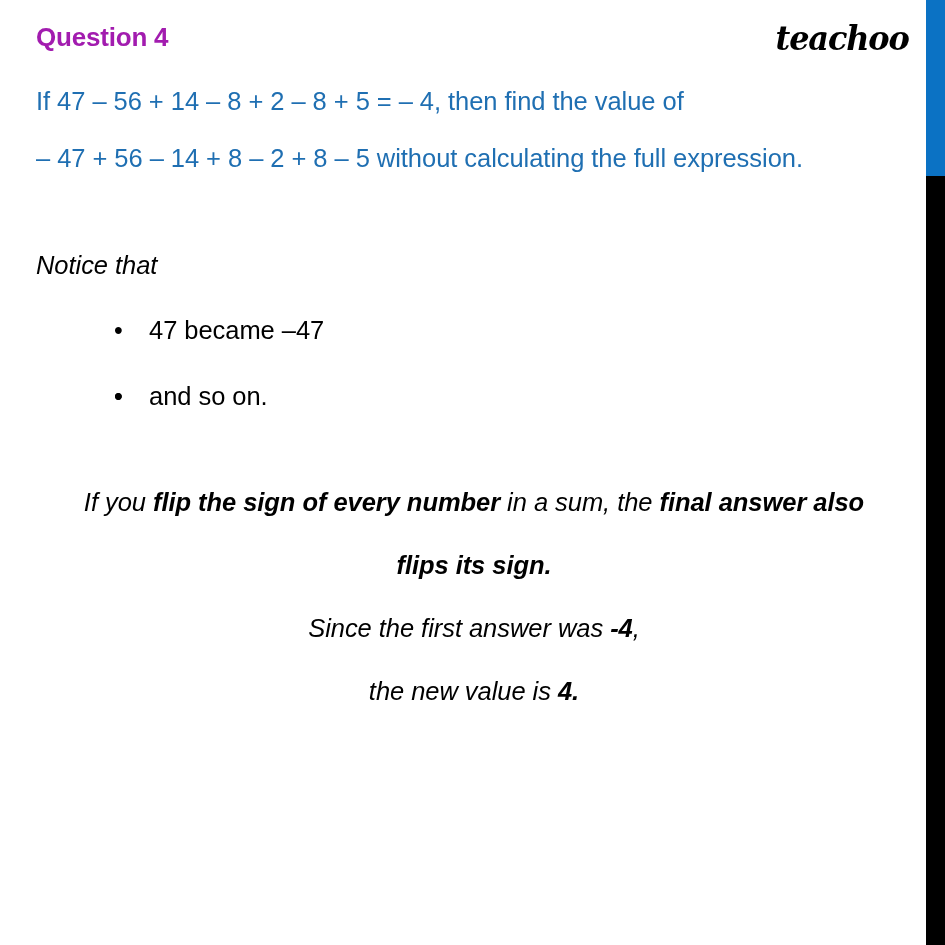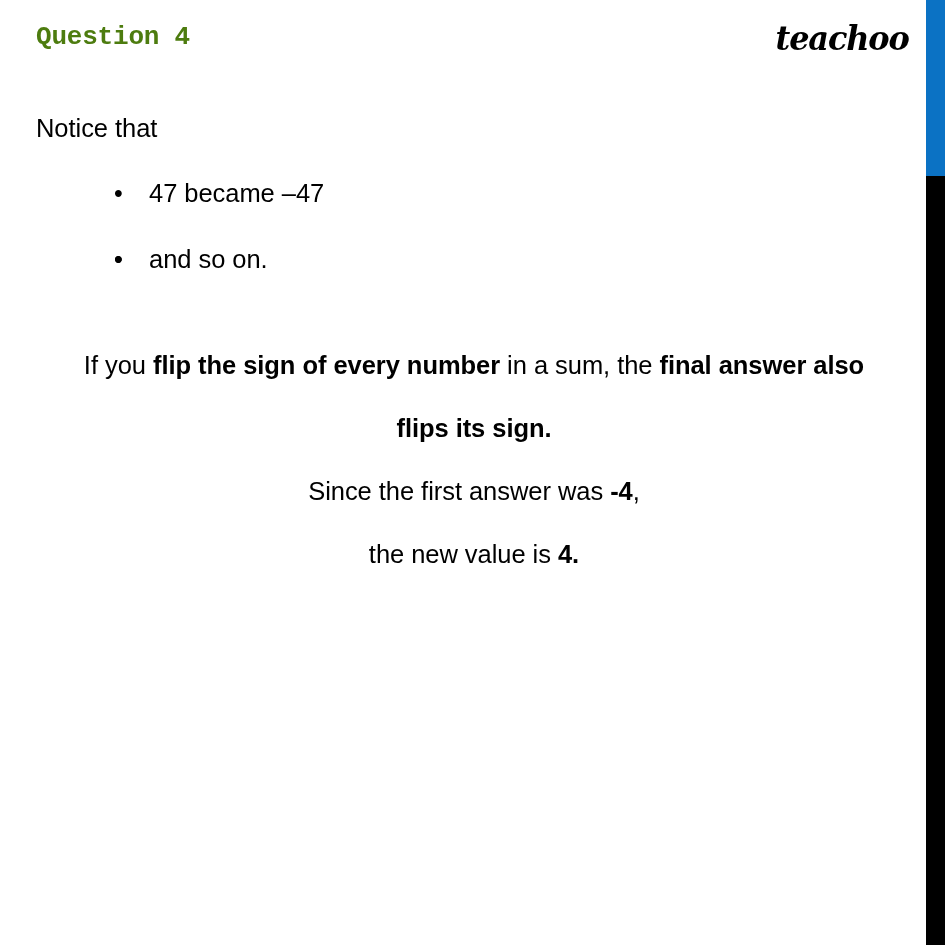--- a/index.html
+++ b/index.html
@@ -72,21 +72,21 @@
   }
   .qbody .qline { white-space: nowrap; }
 
   .explain {
     margin-top: 47px;
     color: #000000;
     font-size: 25.5px;
     line-height: 63px;
     letter-spacing: -0.05px;
   }
-  .explain p { margin: 0; }
+  .explain p { margin: 0; font-style: italic; }
   .explain .nowrap { white-space: nowrap; }
 
   ul.bullets {
     list-style: none;
     margin: 0;
     padding: 0;
   }
   ul.bullets li {
     position: relative;
     padding-left: 113px;
@@ -110,22 +110,26 @@
 
 <div class="slide" style="background: rgb(255, 255, 255);">
 
   <div class="edge-bar edge-bar-blue" style="background: rgb(11, 114, 196);"></div>
   <div class="edge-bar edge-bar-black" style="background: rgb(0, 0, 0);"></div>
 
   <div class="brand">teachoo</div>
 
   <div class="content">
 
-    <div class="qhead" style="color: #4d7c0f; font-family: Liberation Mono, monospace;">Question 4</div>
+    <div class="qhead" style="color: #a21caf;">Question 4</div>
 
+    <div class="qbody" style="color: rgb(31, 111, 178);">
+      <div class="qline">If 47 – 56 + 14 – 8 + 2 – 8 + 5 = – 4, then find the value of</div>
+      <div class="qline">– 47 + 56 – 14 + 8 – 2 + 8 – 5 without calculating the full expression.</div>
+    </div>
 
     <div class="explain">
 
       <p>Notice that</p>
 
 
       <ul class="bullets">
         <li>
           <span class="dot">•</span>
           <span>47 became –47</span>

